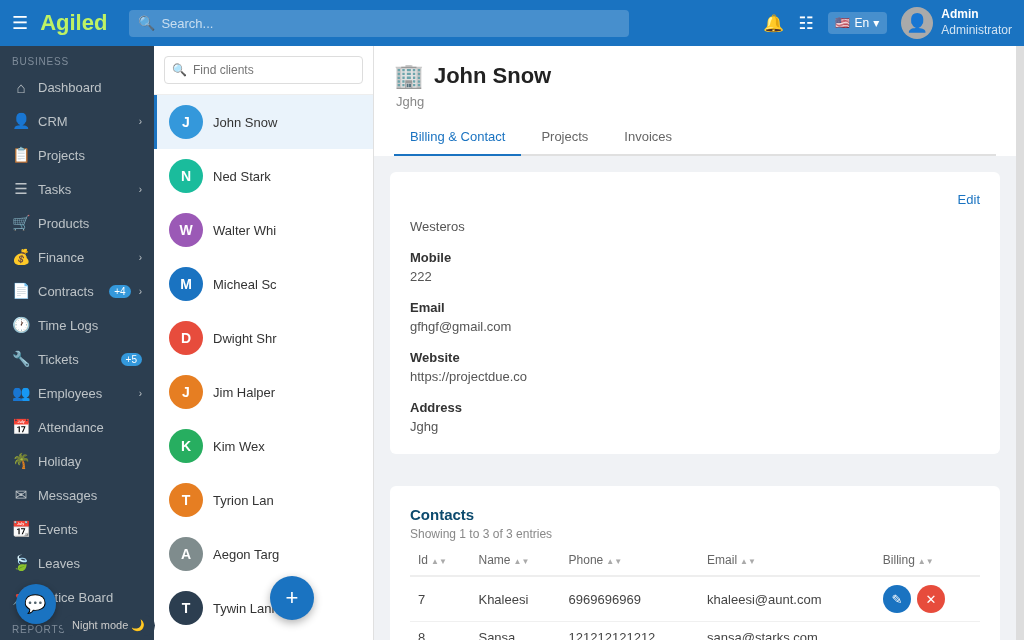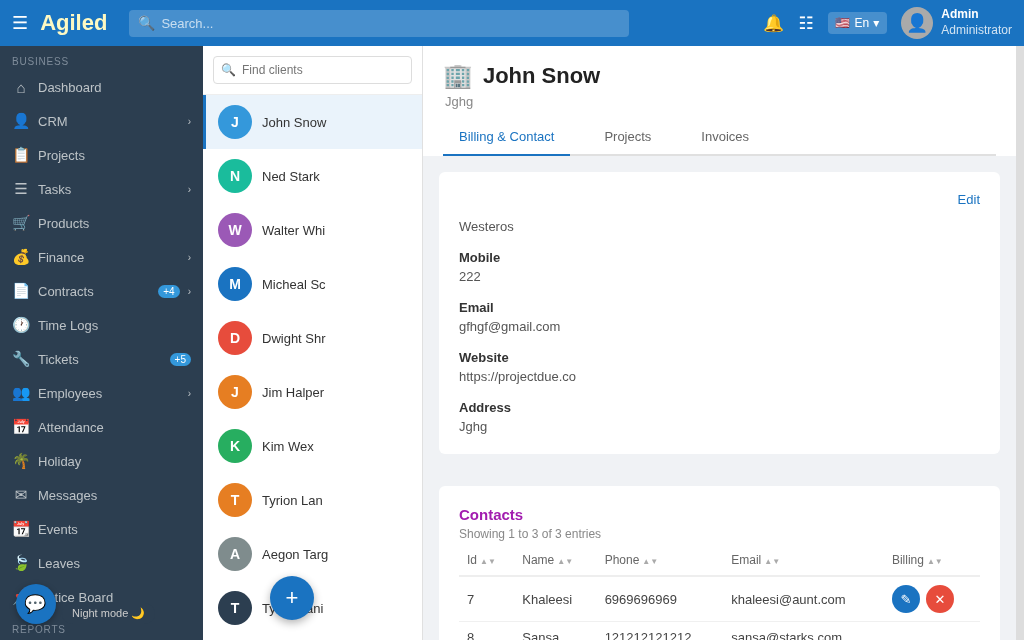--- a/index.html
+++ b/index.html
@@ -1,39 +1,39 @@
 <!DOCTYPE html>
 <html><head>
   <meta charset="utf-8">
   <style>
     * { box-sizing: border-box; margin: 0; padding: 0; }
     body { font-family: -apple-system, BlinkMacSystemFont, 'Segoe UI', sans-serif; font-size: 13px; background: #f0f2f5; display: flex; flex-direction: column; height: 640px; overflow: hidden; }
 
     
     .top-nav { background: #1a73c1; display: flex; align-items: center; height: 46px; padding: 0 12px; gap: 12px; flex-shrink: 0; }
     .top-nav .hamburger { color: white; font-size: 18px; cursor: pointer; }
-    .top-nav .brand { color: #fef9c3; font-size: 22px; font-weight: bold; margin-right: 10px; }
+    .top-nav .brand { color: #bef264; font-size: 22px; font-weight: bold; margin-right: 10px; }
     .top-nav .search-wrap { flex: 1; max-width: 500px; position: relative; }
     .top-nav .search-wrap input { width: 100%; padding: 6px 12px 6px 32px; border-radius: 4px; border: none; background: rgba(255,255,255,0.2); color: white; font-size: 13px; outline: none; }
     .top-nav .search-wrap input::placeholder { color: rgba(255,255,255,0.7); }
     .top-nav .search-wrap .s-icon { position: absolute; left: 9px; top: 50%; transform: translateY(-50%); color: rgba(255,255,255,0.7); font-size: 14px; }
     .top-nav-right { margin-left: auto; display: flex; align-items: center; gap: 14px; }
     .top-nav-right .icon-btn { color: white; font-size: 17px; cursor: pointer; background: none; border: none; }
     .top-nav-right .flag-btn { background: rgba(255,255,255,0.2); border: none; border-radius: 4px; color: white; padding: 4px 8px; cursor: pointer; font-size: 12px; display: flex; align-items: center; gap: 4px; }
     .top-nav-right .avatar-wrap { display: flex; align-items: center; gap: 8px; cursor: pointer; }
     .top-nav-right .avatar { width: 32px; height: 32px; border-radius: 50%; background: #aaa; overflow: hidden; display: flex; align-items: center; justify-content: center; }
     .top-nav-right .admin-text { color: white; font-size: 12px; line-height: 1.3; }
     .top-nav-right .admin-text .name { font-weight: 600; }
     .top-nav-right .admin-text .role { opacity: 0.8; }
 
     
     .main-wrap { display: flex; flex: 1; overflow: hidden; }
 
     
-    .sidebar { width: 203px; background: #2c3e50; color: #ccc; display: flex; flex-direction: column; overflow-y: auto; flex-shrink: 0; }
+    .sidebar { width: 154px; background: #2c3e50; color: #ccc; display: flex; flex-direction: column; overflow-y: auto; flex-shrink: 0; }
     .sidebar::-webkit-scrollbar { width: 4px; }
     .sidebar::-webkit-scrollbar-thumb { background: #555; }
     .sidebar-section-label { font-size: 10px; color: #7f8c9a; text-transform: uppercase; padding: 10px 12px 4px; letter-spacing: 0.8px; }
     .sidebar-item { display: flex; align-items: center; padding: 8px 12px; cursor: pointer; gap: 8px; font-size: 13px; color: #bdc3c7; position: relative; }
     .sidebar-item .si-icon { width: 18px; text-align: center; font-size: 15px; flex-shrink: 0; }
     .sidebar-item .si-label { flex: 1; }
     .sidebar-item .si-badge { background: #3498db; color: white; font-size: 10px; padding: 1px 5px; border-radius: 8px; }
     .sidebar-item .si-arrow { margin-left: auto; font-size: 10px; }
 
     
@@ -53,51 +53,51 @@
 
     
     .detail-pane { flex: 1; overflow-y: auto; background: #f0f2f5; padding: 0; }
     .detail-pane::-webkit-scrollbar { width: 6px; }
     .detail-pane::-webkit-scrollbar-thumb { background: #ccc; }
     .detail-header { background: white; padding: 16px 20px 0; }
     .detail-title-row { display: flex; align-items: center; gap: 10px; margin-bottom: 4px; }
     .detail-title-row .bldg-icon { font-size: 24px; color: #555; }
     .detail-title { font-size: 22px; font-weight: 600; color: #222; }
     .detail-subtitle { color: #888; font-size: 13px; padding-left: 2px; margin-bottom: 10px; }
-    .detail-tabs { display: flex; gap: 18px; border-bottom: 2px solid #e0e0e0; }
+    .detail-tabs { display: flex; gap: 4px; border-bottom: 2px solid #e0e0e0; }
     .detail-tab { padding: 10px 16px; cursor: pointer; font-size: 13px; color: #666; border-bottom: 2px solid transparent; margin-bottom: -2px; }
     .detail-tab.active { color: #1a73c1; border-bottom-color: #1a73c1; font-weight: 500; }
     .detail-body { padding: 16px; }
     .card { background: white; border-radius: 6px; padding: 20px; margin-bottom: 32px; }
     .card-section { margin-bottom: 16px; }
     .card-section:last-child { margin-bottom: 0; }
     .card-label { font-weight: 600; font-size: 13px; color: #333; margin-bottom: 4px; }
     .card-value { color: #555; font-size: 13px; }
     .card-header { display: flex; justify-content: space-between; align-items: center; margin-bottom: 12px; }
     .edit-link { color: #1a73c1; font-size: 13px; cursor: pointer; }
 
     
     .contacts-card { background: white; border-radius: 6px; padding: 20px; }
-    .contacts-title { font-size: 15px; font-weight: 600; color: #a21caf; margin-bottom: 4px; }
+    .contacts-title { font-size: 15px; font-weight: 600; color: #0c4a6e; margin-bottom: 4px; }
     .contacts-sub { font-size: 12px; color: #888; margin-bottom: 4px; }
     .contacts-table { width: 100%; border-collapse: collapse; }
     .contacts-table th { text-align: left; font-size: 12px; color: #666; font-weight: 400; padding: 8px 8px; border-bottom: 2px solid #eee; white-space: nowrap; }
     .contacts-table th .sort-arrows { display: inline-flex; flex-direction: column; font-size: 8px; line-height: 1; margin-left: 3px; color: #aaa; }
     .contacts-table td { padding: 8px 8px; border-bottom: 1px solid #f0f0f0; font-size: 13px; color: #444; }
     .action-btns { display: flex; gap: 6px; }
     .action-btn { width: 28px; height: 28px; border-radius: 50%; border: none; cursor: pointer; display: flex; align-items: center; justify-content: center; color: white; font-size: 13px; }
     .action-btn.edit { background: #1a73c1; }
     .action-btn.del { background: #e74c3c; }
 
     
     .right-scroll { width: 8px; background: #ddd; flex-shrink: 0; }
 
     
     .chat-bubble { position: fixed; bottom: 16px; left: 16px; width: 40px; height: 40px; border-radius: 50%; background: #1a73c1; color: white; display: flex; align-items: center; justify-content: center; font-size: 18px; cursor: pointer; z-index: 100; box-shadow: 0 2px 6px rgba(0,0,0,0.3); }
-    .night-mode-btn { position: fixed; bottom: 16px; left: 62px; background: #2c3e50; color: #ccc; border: none; border-radius: 12px; padding: 4px 10px; font-size: 11px; cursor: pointer; z-index: 100; }
+    .night-mode-btn { position: fixed; bottom: 4px; left: 62px; background: #2c3e50; color: #ccc; border: none; border-radius: 12px; padding: 4px 10px; font-size: 11px; cursor: pointer; z-index: 100; }
   </style>
 </head>
 <body>
 
 <nav class="top-nav">
   <span class="hamburger">☰</span>
   <span class="brand">Agiled</span>
   <div class="search-wrap">
     <span class="s-icon">🔍</span>
     <input type="text" placeholder="Search..." style="">

